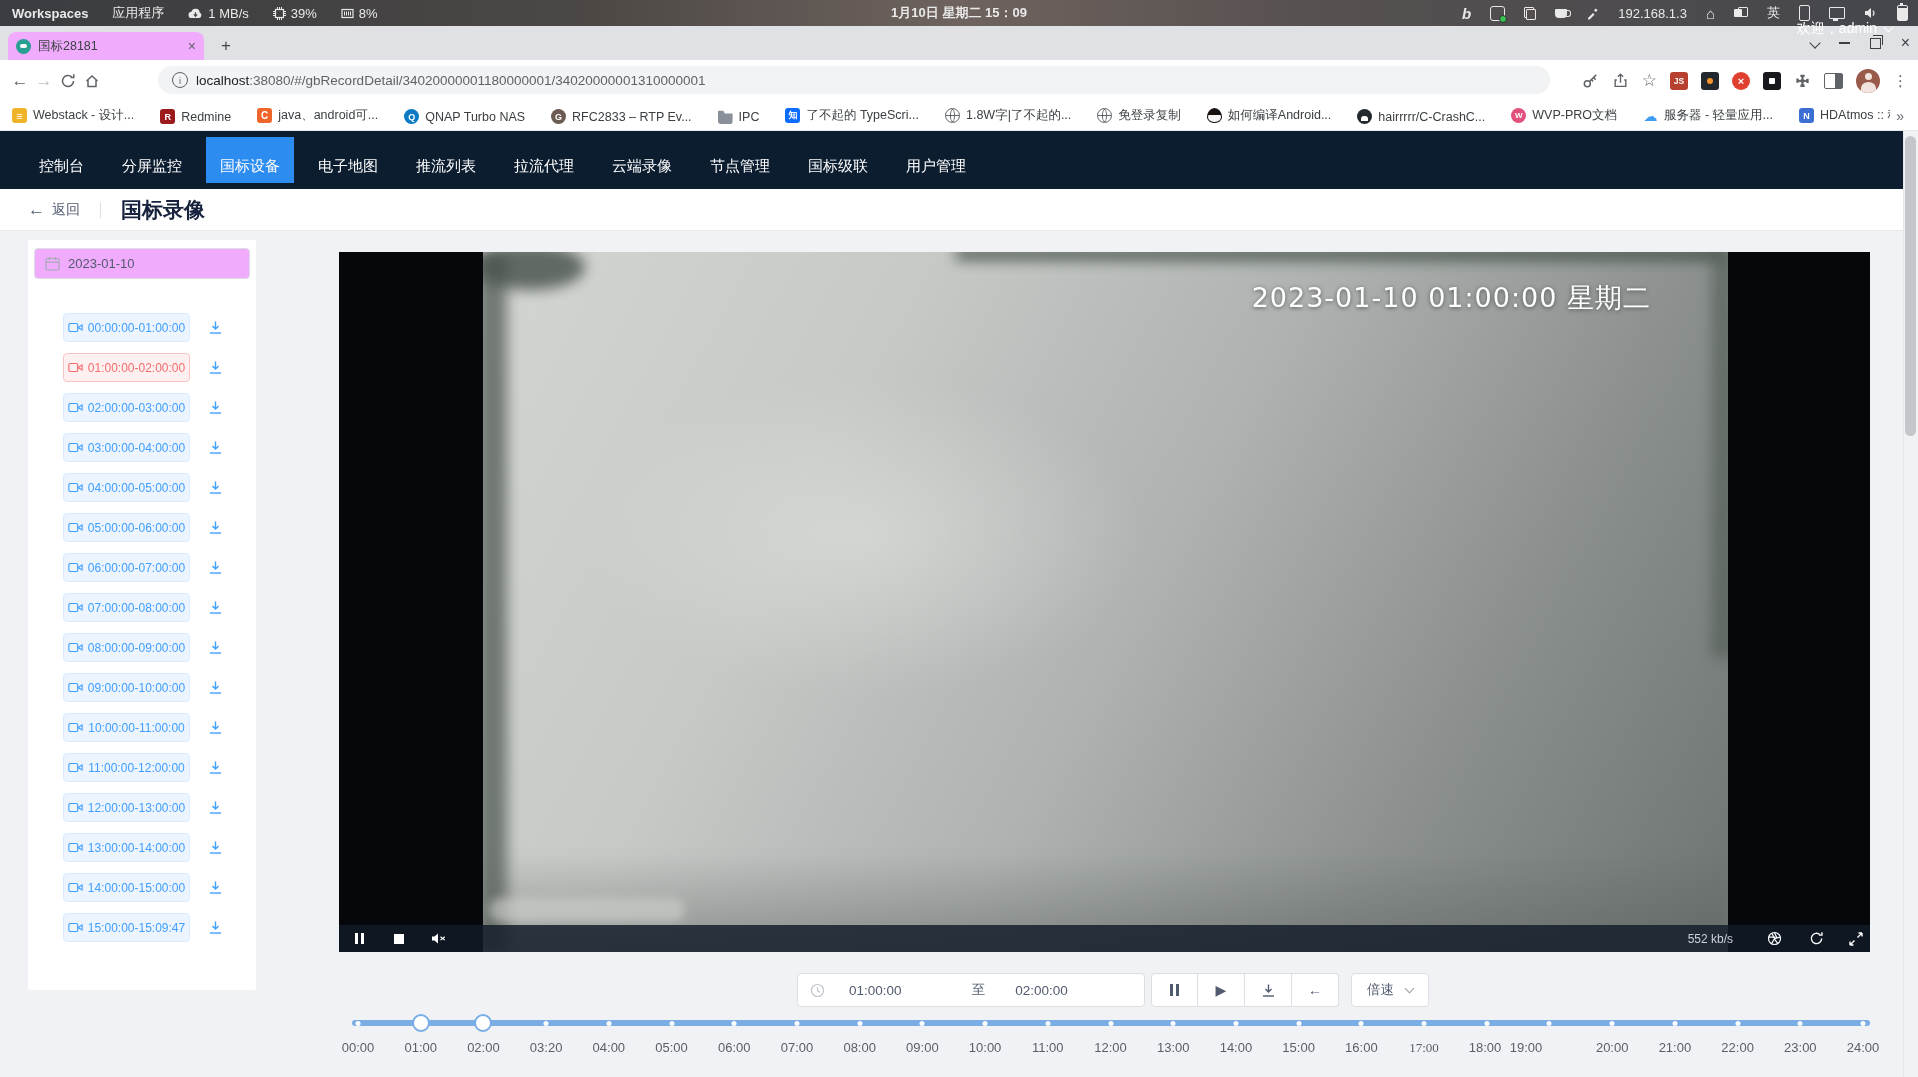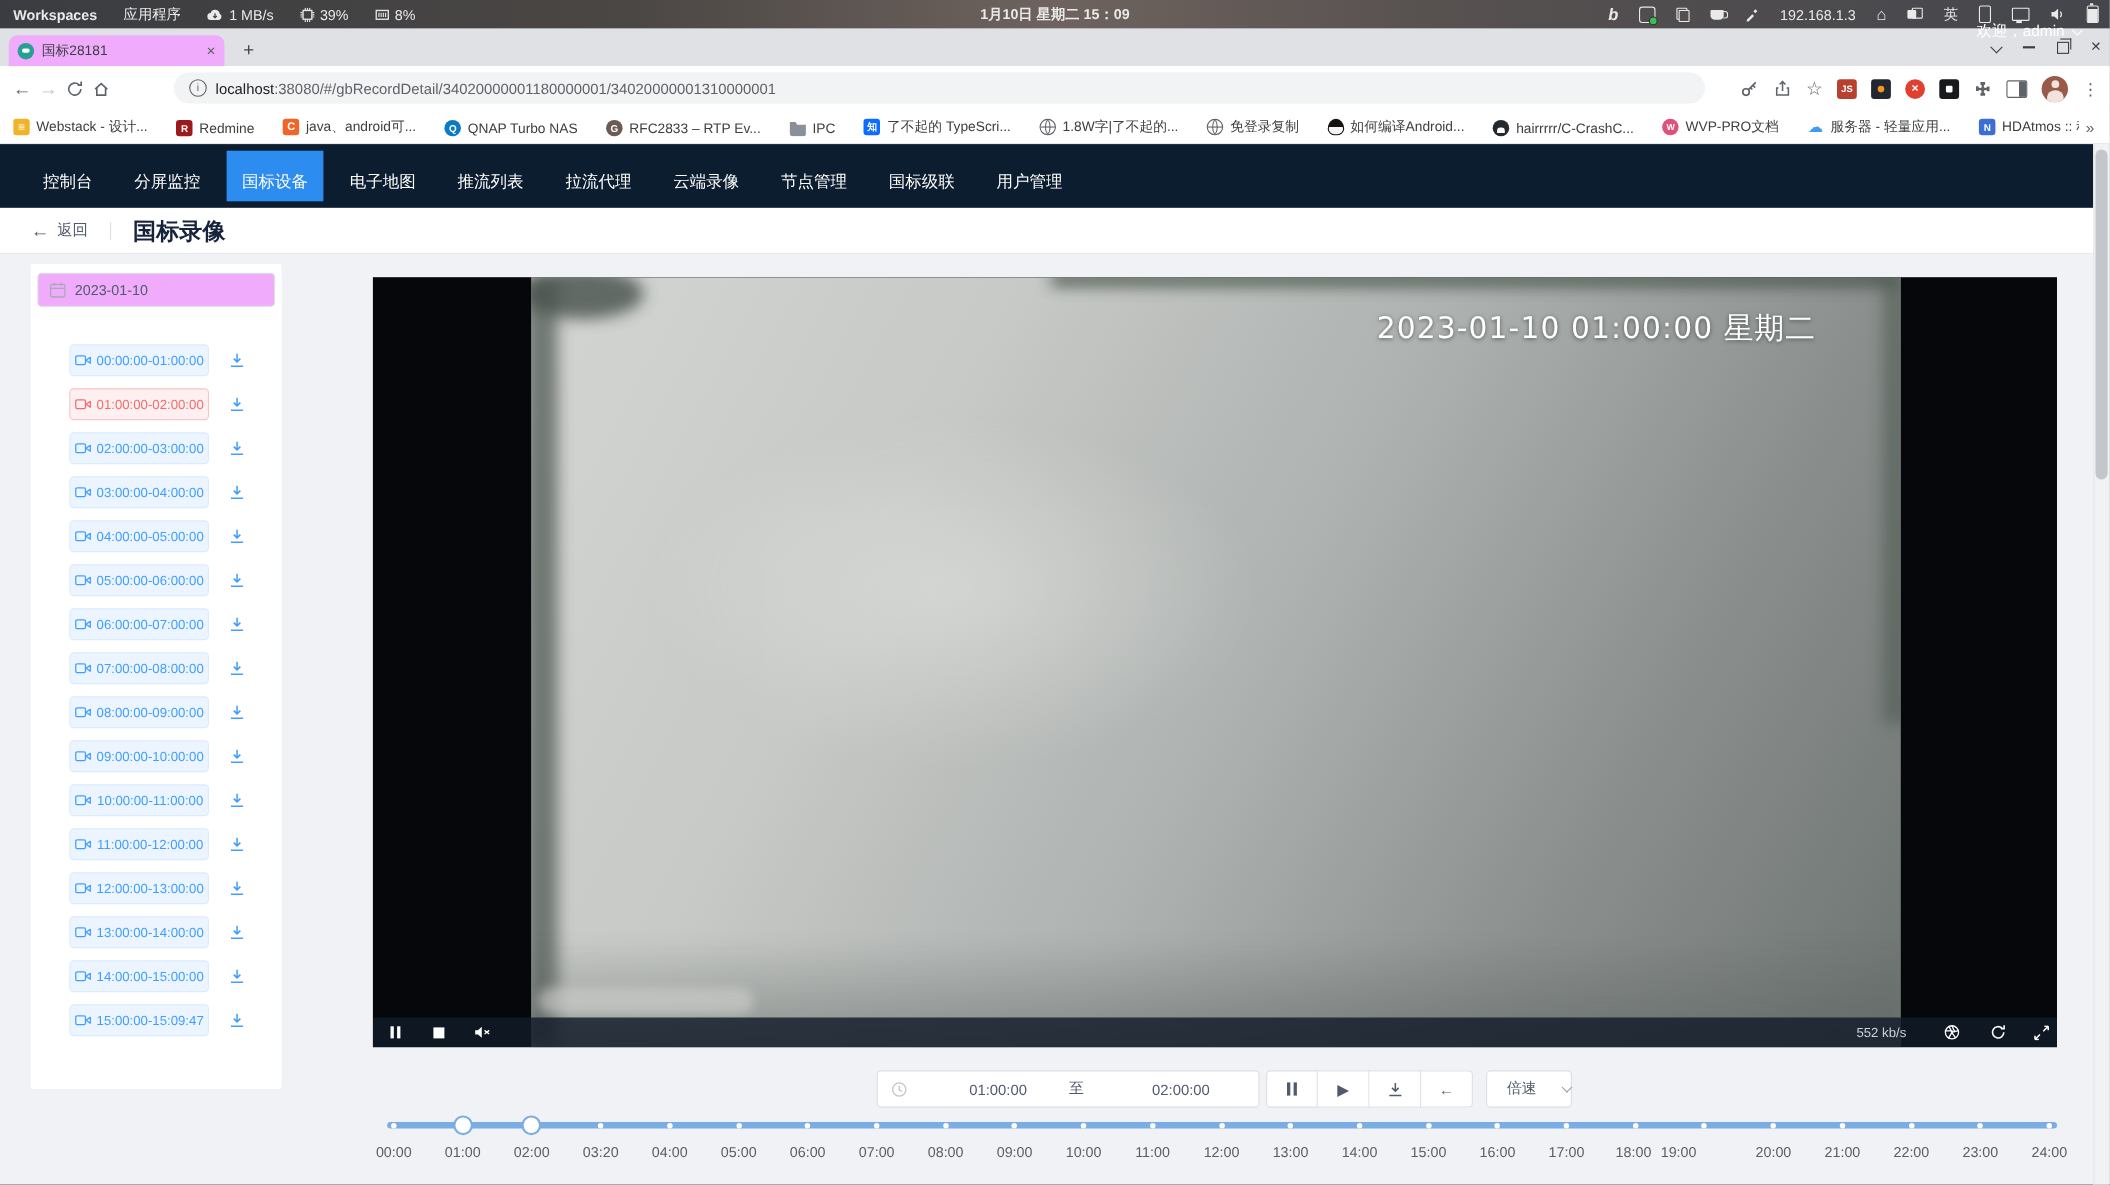--- a/index.html
+++ b/index.html
@@ -127,27 +127,27 @@
   .osd{position:absolute;right:219px;top:28px;font-size:27px;color:#fff;letter-spacing:1px;text-shadow:0 1px 4px rgba(0,0,0,.5);font-family:"DejaVu Sans","Liberation Sans",sans-serif;}
   .vctrl{position:absolute;left:0;bottom:0;width:100%;height:27px;background:rgba(17,27,40,.82);}
   .vc-ic{position:absolute;top:0;height:27px;display:flex;align-items:center;justify-content:center;width:24px;cursor:pointer;}
   .pause-bars{display:flex;gap:3px;} .pause-bars i{width:3px;height:11px;background:#fff;}
   .pause-bars.dark i{background:#515a6e;height:12px;}
   .stop-sq{width:10px;height:10px;background:#fff;}
   .bitrate{position:absolute;right:137px;top:0;height:27px;display:flex;align-items:center;font-size:12px;color:#ccd2da;}
 
   
   .timebox{position:absolute;left:797px;top:973px;width:348px;height:34px;border:1px solid #dcdee2;border-radius:4px;background:#fff;box-sizing:border-box;display:flex;align-items:center;padding:0 12px;}
-  .timebox .t{flex:1;text-align:center;font-size:13.5px;color:#515a6e;padding-left:24px;}
+  .timebox .t{flex:1;font-size:13.5px;color:#515a6e;padding-left:24px;}
   .timebox .sep{font-size:13.5px;color:#515a6e;padding:0 6px;}
   .btn-group{position:absolute;left:1151px;top:973px;height:34px;display:flex;}
   .pbtn{width:47px;height:34px;box-sizing:border-box;border:1px solid #dcdee2;border-left:none;background:#fff;display:flex;align-items:center;justify-content:center;color:#515a6e;font-size:14px;cursor:pointer;padding:0;}
   .pbtn:first-child{border-left:1px solid #dcdee2;border-radius:4px 0 0 4px;}
   .pbtn:last-child{border-radius:0 4px 4px 0;}
-  .speed-btn{position:absolute;left:1351px;top:973px;width:78px;height:34px;box-sizing:border-box;border:1px solid #dcdee2;border-radius:4px;background:#fff;display:flex;align-items:center;justify-content:flex-end;gap:24px;font-size:13.5px;color:#515a6e;cursor:pointer;}
+  .speed-btn{position:absolute;left:1351px;top:973px;width:78px;height:34px;box-sizing:border-box;border:1px solid #dcdee2;border-radius:4px;background:#fff;display:flex;align-items:center;justify-content:center;gap:12px;font-size:13.5px;color:#515a6e;cursor:pointer;}
   .speed-btn .chev{width:6px;height:6px;border-width:1.3px;margin-top:-3px;color:#9aa0aa;}
 
   
   .tl-track{position:absolute;left:352px;top:1020px;width:1518px;height:6px;background:#79ade4;border-radius:3px;cursor:pointer;}
   .tl-dot{position:absolute;top:1020.5px;width:5px;height:5px;border-radius:50%;background:#fff;transform:translateX(-50%);}
   .tl-label{position:absolute;top:1040px;transform:translateX(-50%);font-size:13px;color:#5a5e66;white-space:nowrap;}
   .tl-handle{position:absolute;top:1014px;width:14px;height:14px;border-radius:50%;background:#fff;border:2px solid #79ade4;transform:translateX(-50%);box-sizing:content-box;cursor:grab;}
 
   
   .scrollbar{position:absolute;left:1903px;top:131px;width:15px;height:946px;background:#f1f2f3;border-left:1px solid #e4e6e8;box-sizing:border-box;}
@@ -746,21 +746,21 @@
       <div class="tl-label" style="left: 1110.52px;">12:00</div>
       <div class="tl-dot" style="left: 1173.23px;"></div>
       <div class="tl-label" style="left: 1173.23px;">13:00</div>
       <div class="tl-dot" style="left: 1235.94px;"></div>
       <div class="tl-label" style="left: 1235.94px;">14:00</div>
       <div class="tl-dot" style="left: 1298.65px;"></div>
       <div class="tl-label" style="left: 1298.65px;">15:00</div>
       <div class="tl-dot" style="left: 1361.36px;"></div>
       <div class="tl-label" style="left: 1361.36px;">16:00</div>
       <div class="tl-dot" style="left: 1424.07px;"></div>
-      <div class="tl-label" style="left: 1424.07px;">17:00</div>
+      <div class="tl-label" style="left: 1424.07px; font-family: Liberation Serif, serif;">17:00</div>
       <div class="tl-dot" style="left: 1486.78px;"></div>
       <div class="tl-label" style="left: 1485px;">18:00</div>
       <div class="tl-dot" style="left: 1549.49px;"></div>
       <div class="tl-label" style="left: 1526px;">19:00</div>
       <div class="tl-dot" style="left: 1612.2px;"></div>
       <div class="tl-label" style="left: 1612.2px;">20:00</div>
       <div class="tl-dot" style="left: 1674.91px;"></div>
       <div class="tl-label" style="left: 1674.91px;">21:00</div>
       <div class="tl-dot" style="left: 1737.62px;"></div>
       <div class="tl-label" style="left: 1737.62px;">22:00</div>

